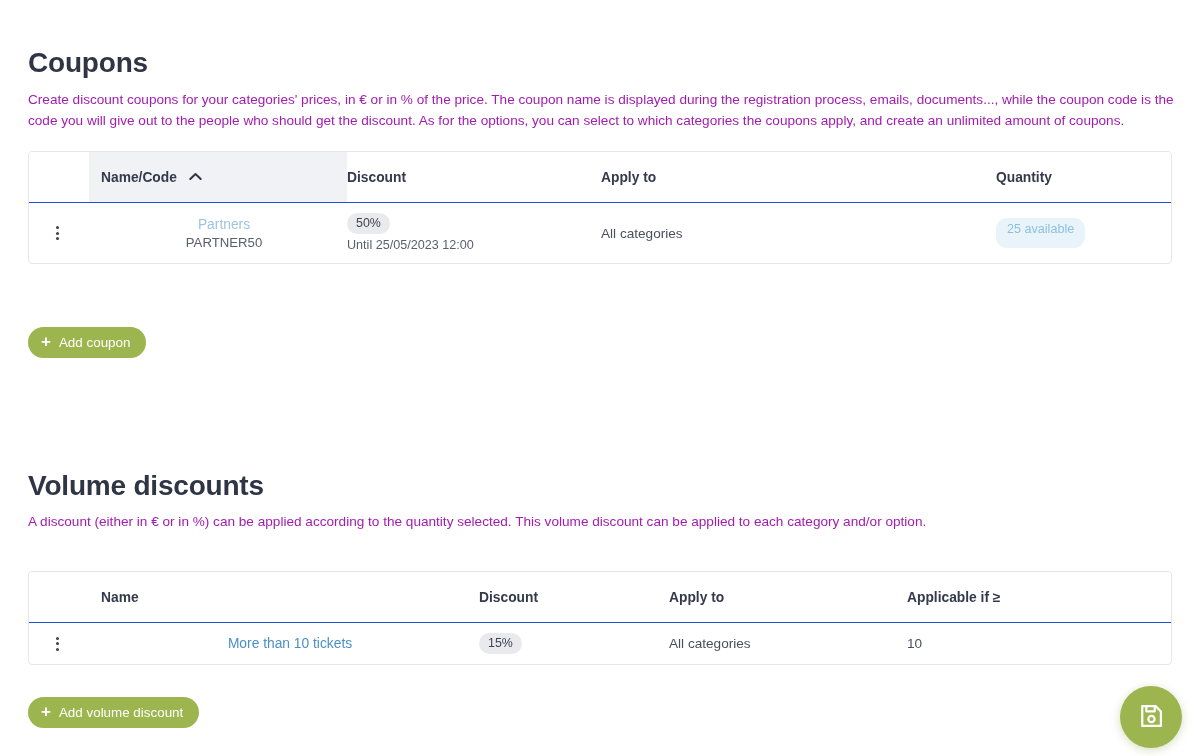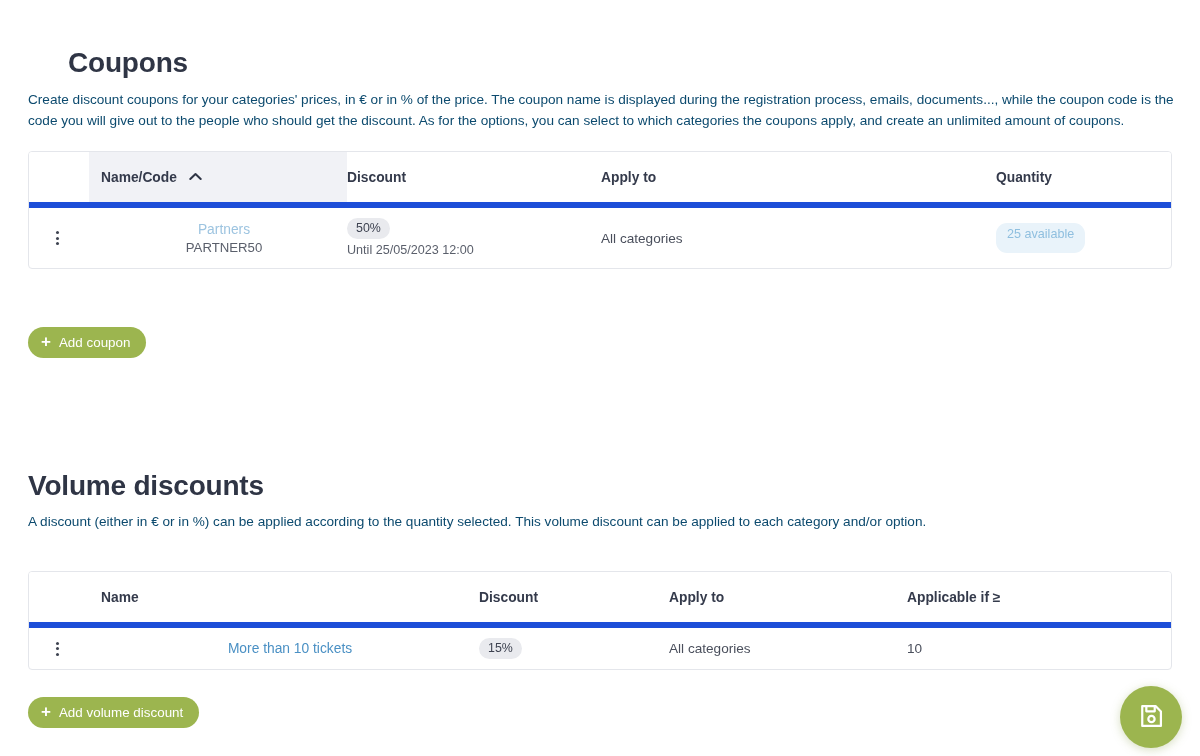--- a/index.html
+++ b/index.html
@@ -21,21 +21,21 @@
     font-size: 28px;
     font-weight: bold;
     color: #2f3545;
     letter-spacing: -0.2px;
     margin: 0;
     padding: 0;
   }
   .section-desc {
     font-size: 13.6px;
     line-height: 21px;
-    color: #0c4a6e;
+    color: #a21caf;
     margin: 0;
     max-width: 1146px;
   }
 
   
   .table-card {
     border: 1px solid #e4e6eb;
     border-radius: 4px;
     background: #fff;
     overflow: hidden;
@@ -47,21 +47,21 @@
     table-layout: fixed;
   }
   table.data th {
     text-align: left;
     font-size: 13.8px;
     font-weight: bold;
     color: #343a4b;
     padding: 18px 0 17px 0;
     vertical-align: middle;
     background: #fff;
-    border-bottom: 6px solid #1d4ed8;
+    border-bottom: 1px solid #1d4ed8;
   }
   table.data th.sorted {
     background: #f1f2f6;
   }
   table.data td {
     font-size: 13.6px;
     color: #4a4f5c;
     padding: 10px 0;
     vertical-align: middle;
     border-bottom: 1px solid #eceef2;
@@ -176,21 +176,21 @@
     background: #9cb54f;
     display: flex;
     align-items: center;
     justify-content: center;
     box-shadow: 0 2px 10px rgba(140,160,80,0.35);
     border: none;
     cursor: pointer;
   }
 
   
-  #coupons-title       { position: absolute; left: 28px; top: 47px; margin-left: 40px; }
+  #coupons-title       { position: absolute; left: 28px; top: 47px; }
   #coupons-desc        { position: absolute; left: 28px; top: 89px; }
   #coupons-card        { position: absolute; left: 28px; top: 151px; }
   #add-coupon-btn      { position: absolute; left: 28px; top: 327px; }
 
   #volume-title        { position: absolute; left: 28px; top: 470px; }
   #volume-desc         { position: absolute; left: 28px; top: 511px; }
   #volume-card         { position: absolute; left: 28px; top: 571px; }
   #add-volume-btn      { position: absolute; left: 28px; top: 697px; }
 </style>
 </head>

